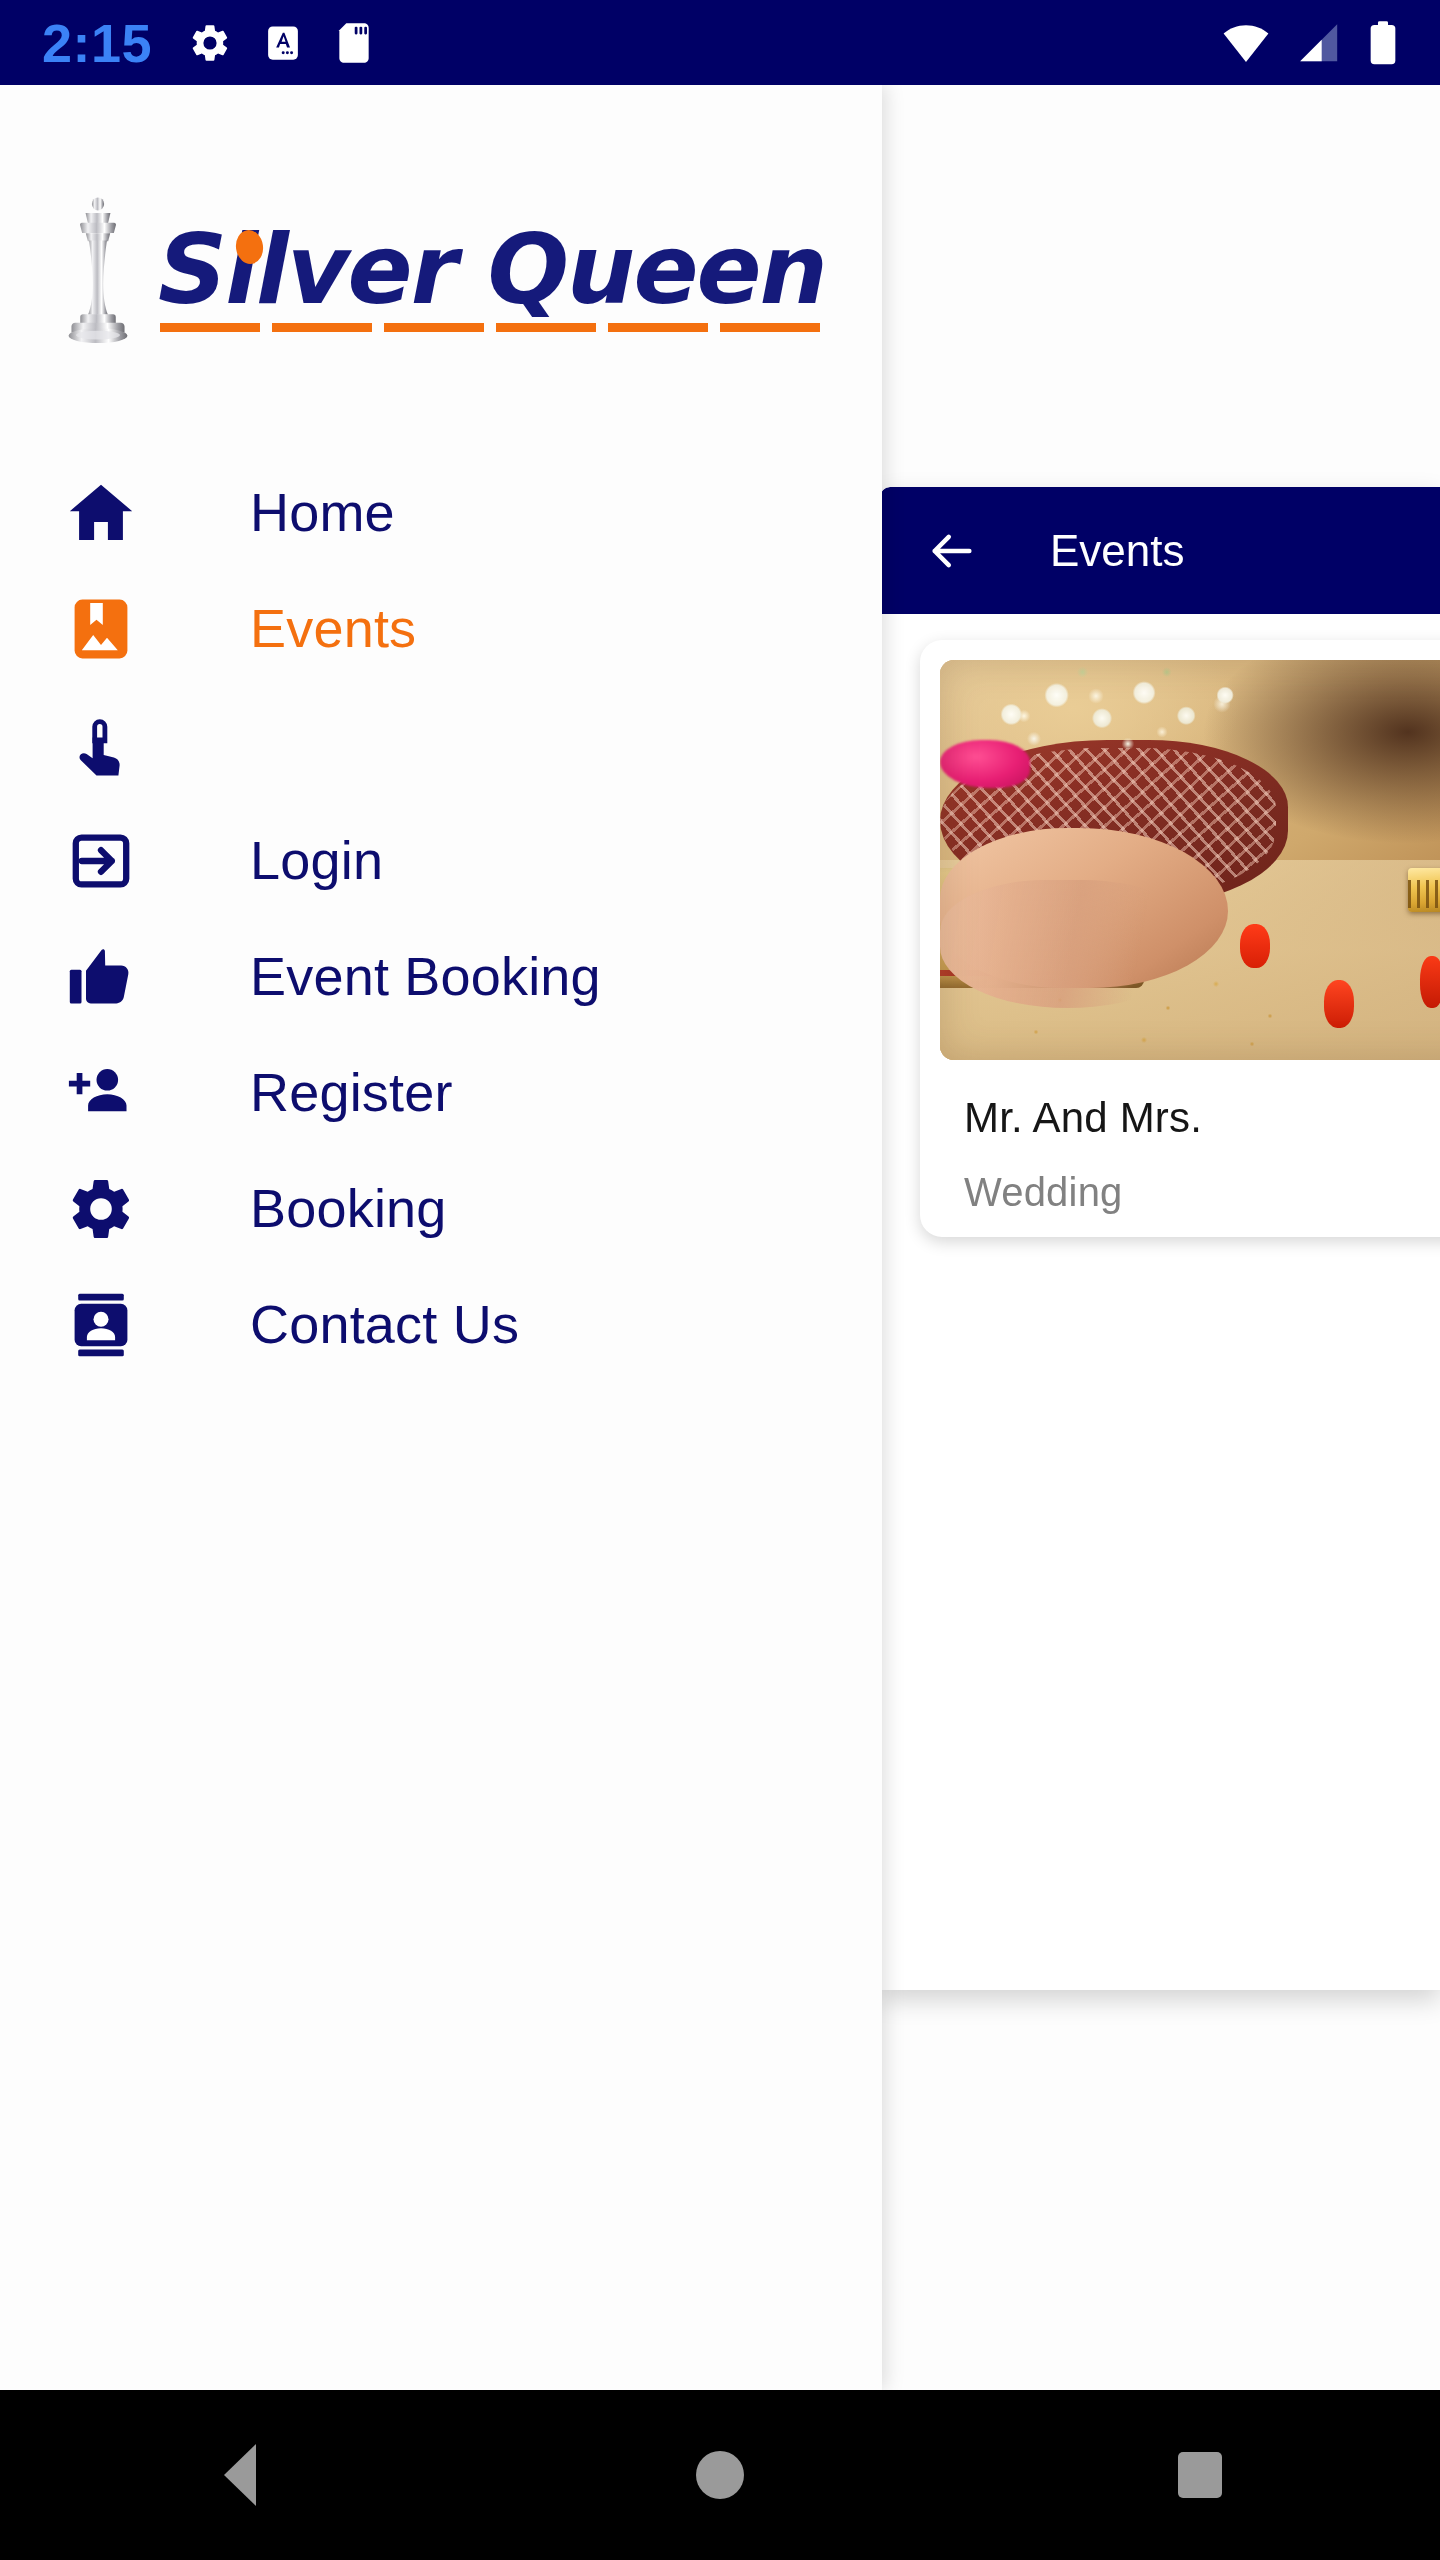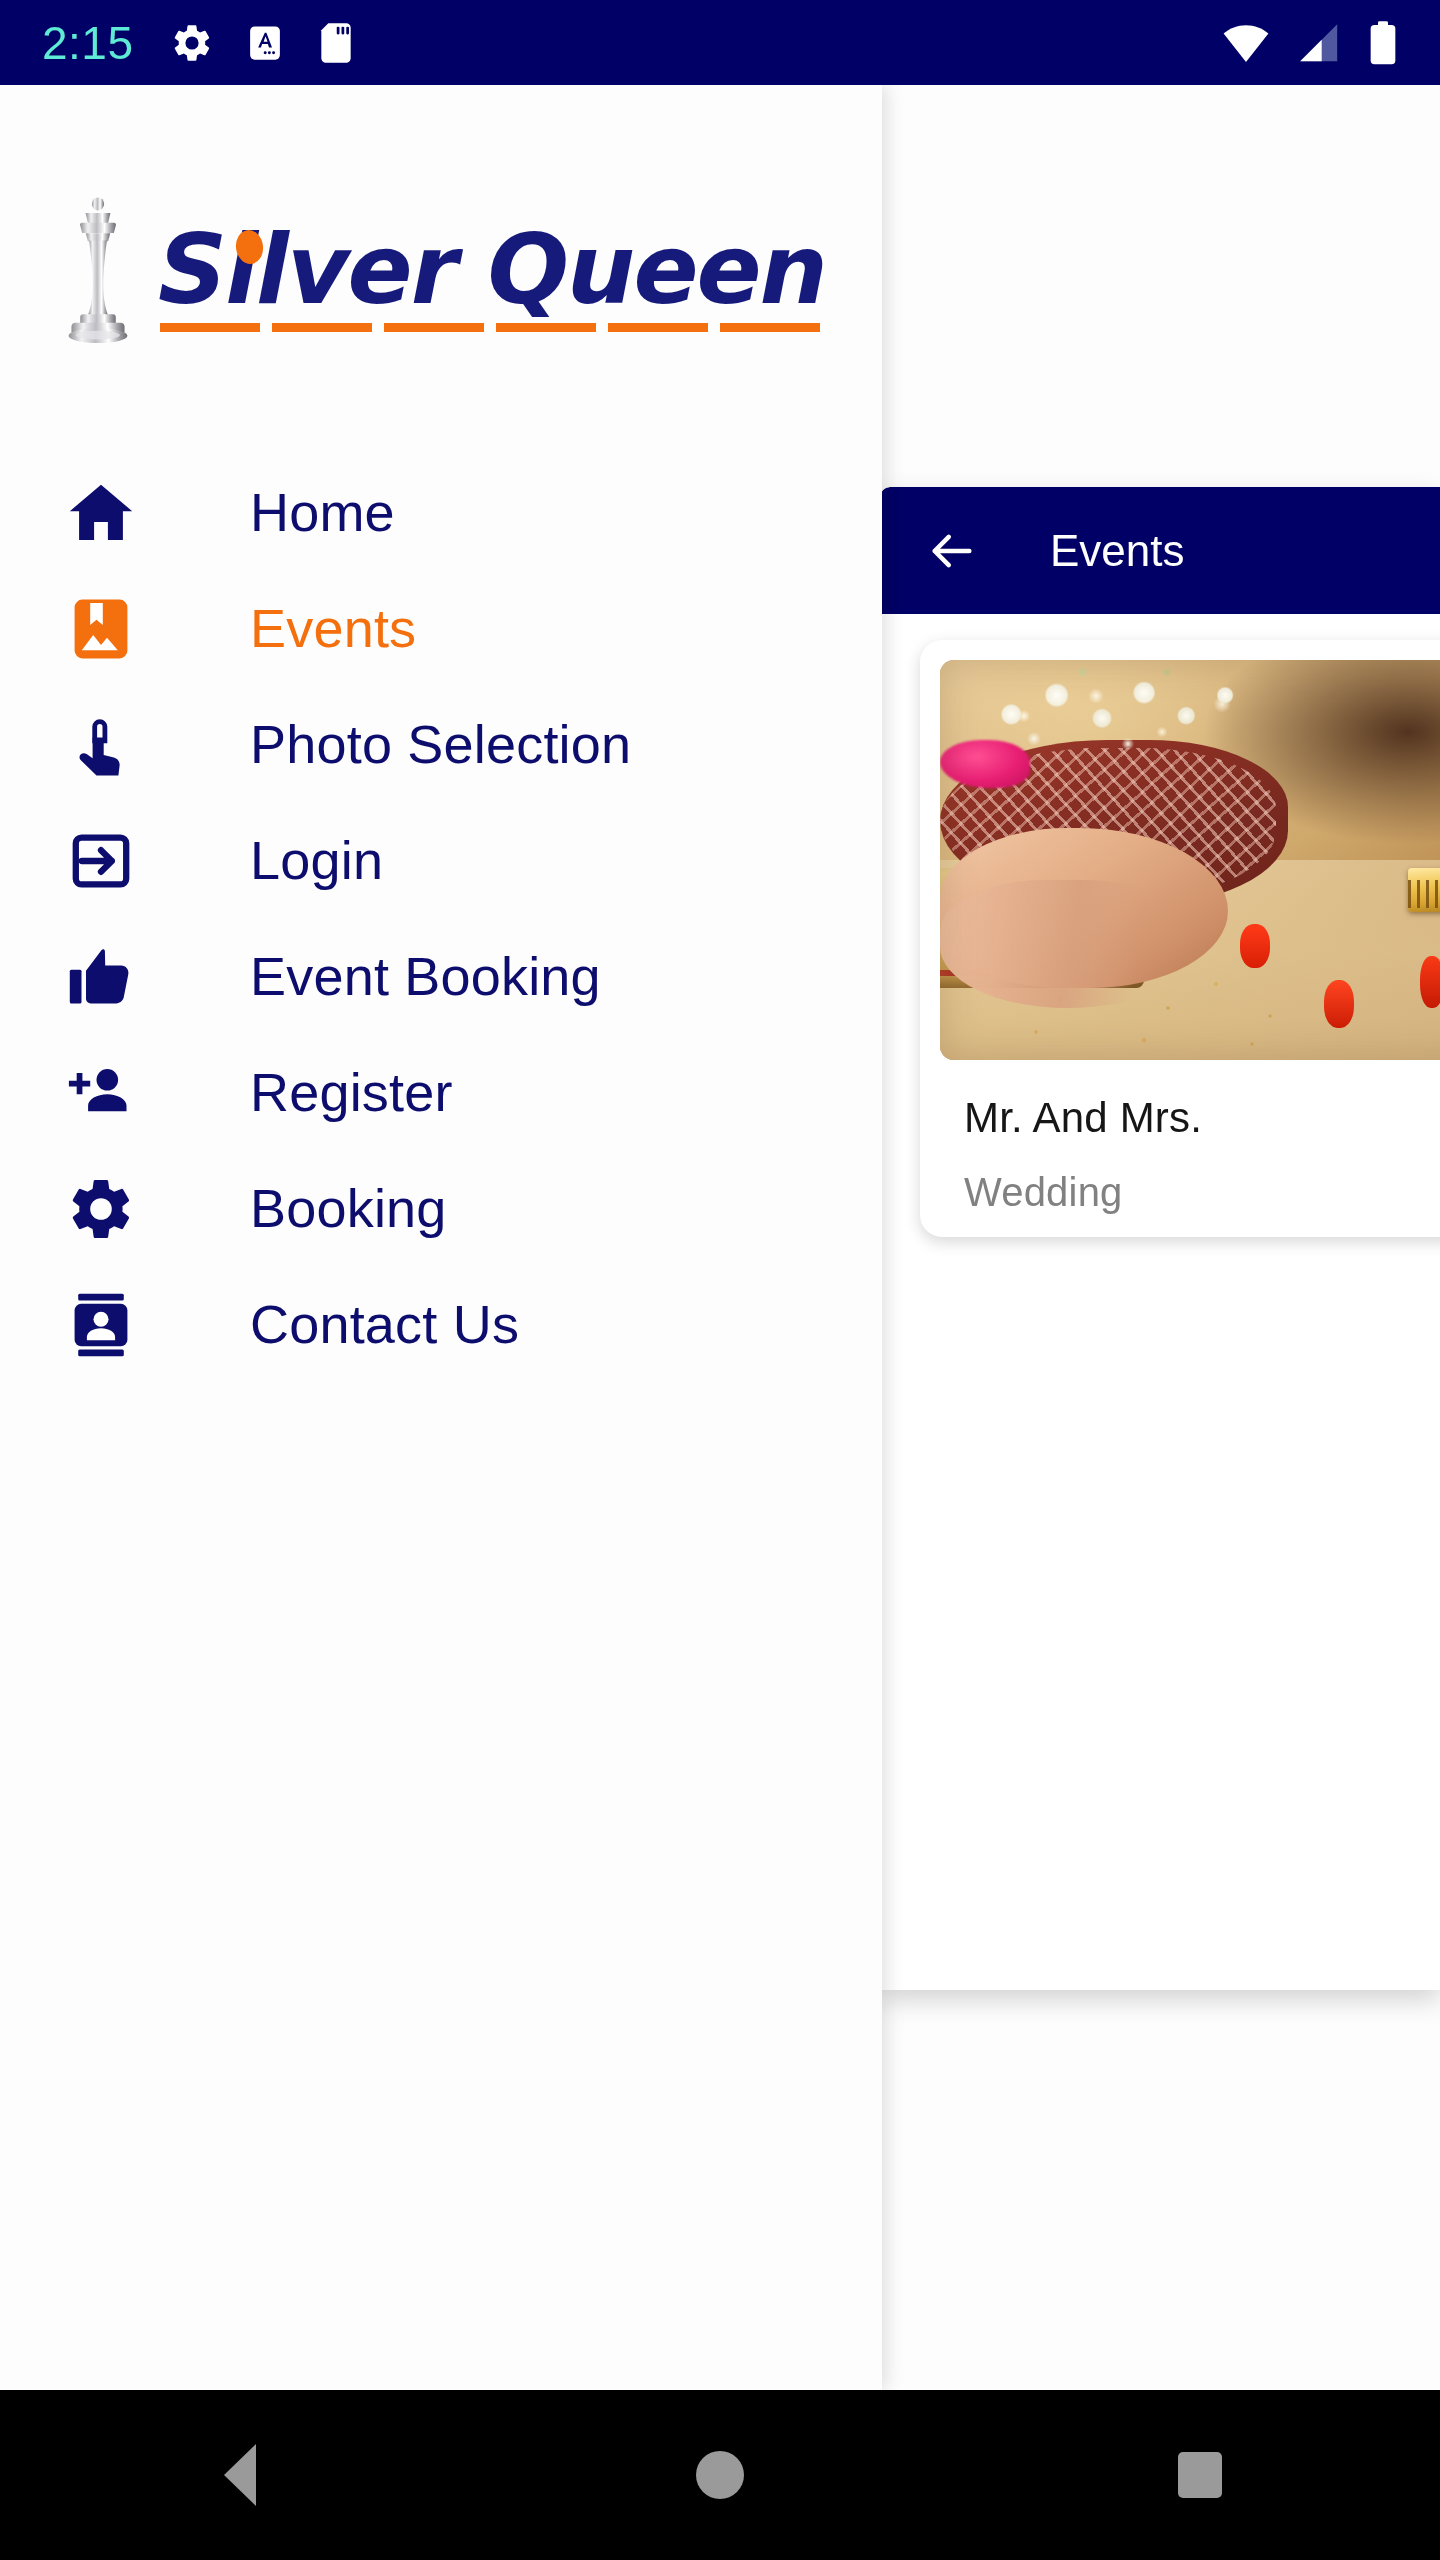--- a/index.html
+++ b/index.html
@@ -26,23 +26,23 @@
     top: 0; left: 0;
     width: 1440px;
     height: 85px;
     background: #000066;
     display: flex;
     align-items: center;
     padding: 0 42px;
     z-index: 60;
   }
   #status-time {
-    color: #5eead4;
-    font-size: 46px;
-    font-weight: 400;
+    color: #3b82f6;
+    font-size: 54px;
+    font-weight: 700;
     letter-spacing: 0.5px;
     line-height: 1;
   }
   .sb-left-icons {
     display: flex;
     align-items: center;
     gap: 30px;
     margin-left: 36px;
   }
   .sb-right-icons {
@@ -534,21 +534,20 @@
       </div>
 
 
       <div class="nav-item">
         <span class="nav-icon">
           <svg width="72" height="72" viewBox="0 0 24 24">
             <path fill="#0d0d6e" d="M9.1 11.4V5.9a2.5 2.5 0 1 1 5 0v5.5h-1.6V5.9a.9.9 0 0 0-1.8 0v5.5z"></path>
             <path fill="#0d0d6e" d="M11 9.5h1.9v5.8l3.4.9c1.2.3 2 1.4 1.9 2.6l-.4 3.4h-7.3L5.2 17a1.3 1.3 0 0 1 .1-1.9c.5-.5 1.3-.5 1.9-.1l2 1.4V9.5H11z"></path>
           </svg>
         </span>
-        <span class="nav-label">Photo Selection</span>
       </div>
 
       <div class="nav-item">
         <span class="nav-icon">
           <svg width="72" height="72" viewBox="0 0 24 24">
             <rect x="3.6" y="4.2" width="16.8" height="15.6" rx="1.9" fill="none" stroke="#0d0d6e" stroke-width="2.1"></rect>
             <path fill="none" stroke="#0d0d6e" stroke-width="2.1" stroke-linecap="round" stroke-linejoin="round" d="M5.6 12h10M12 8.4l3.6 3.6L12 15.6"></path>
           </svg>
         </span>
         <span class="nav-label">Login</span>

